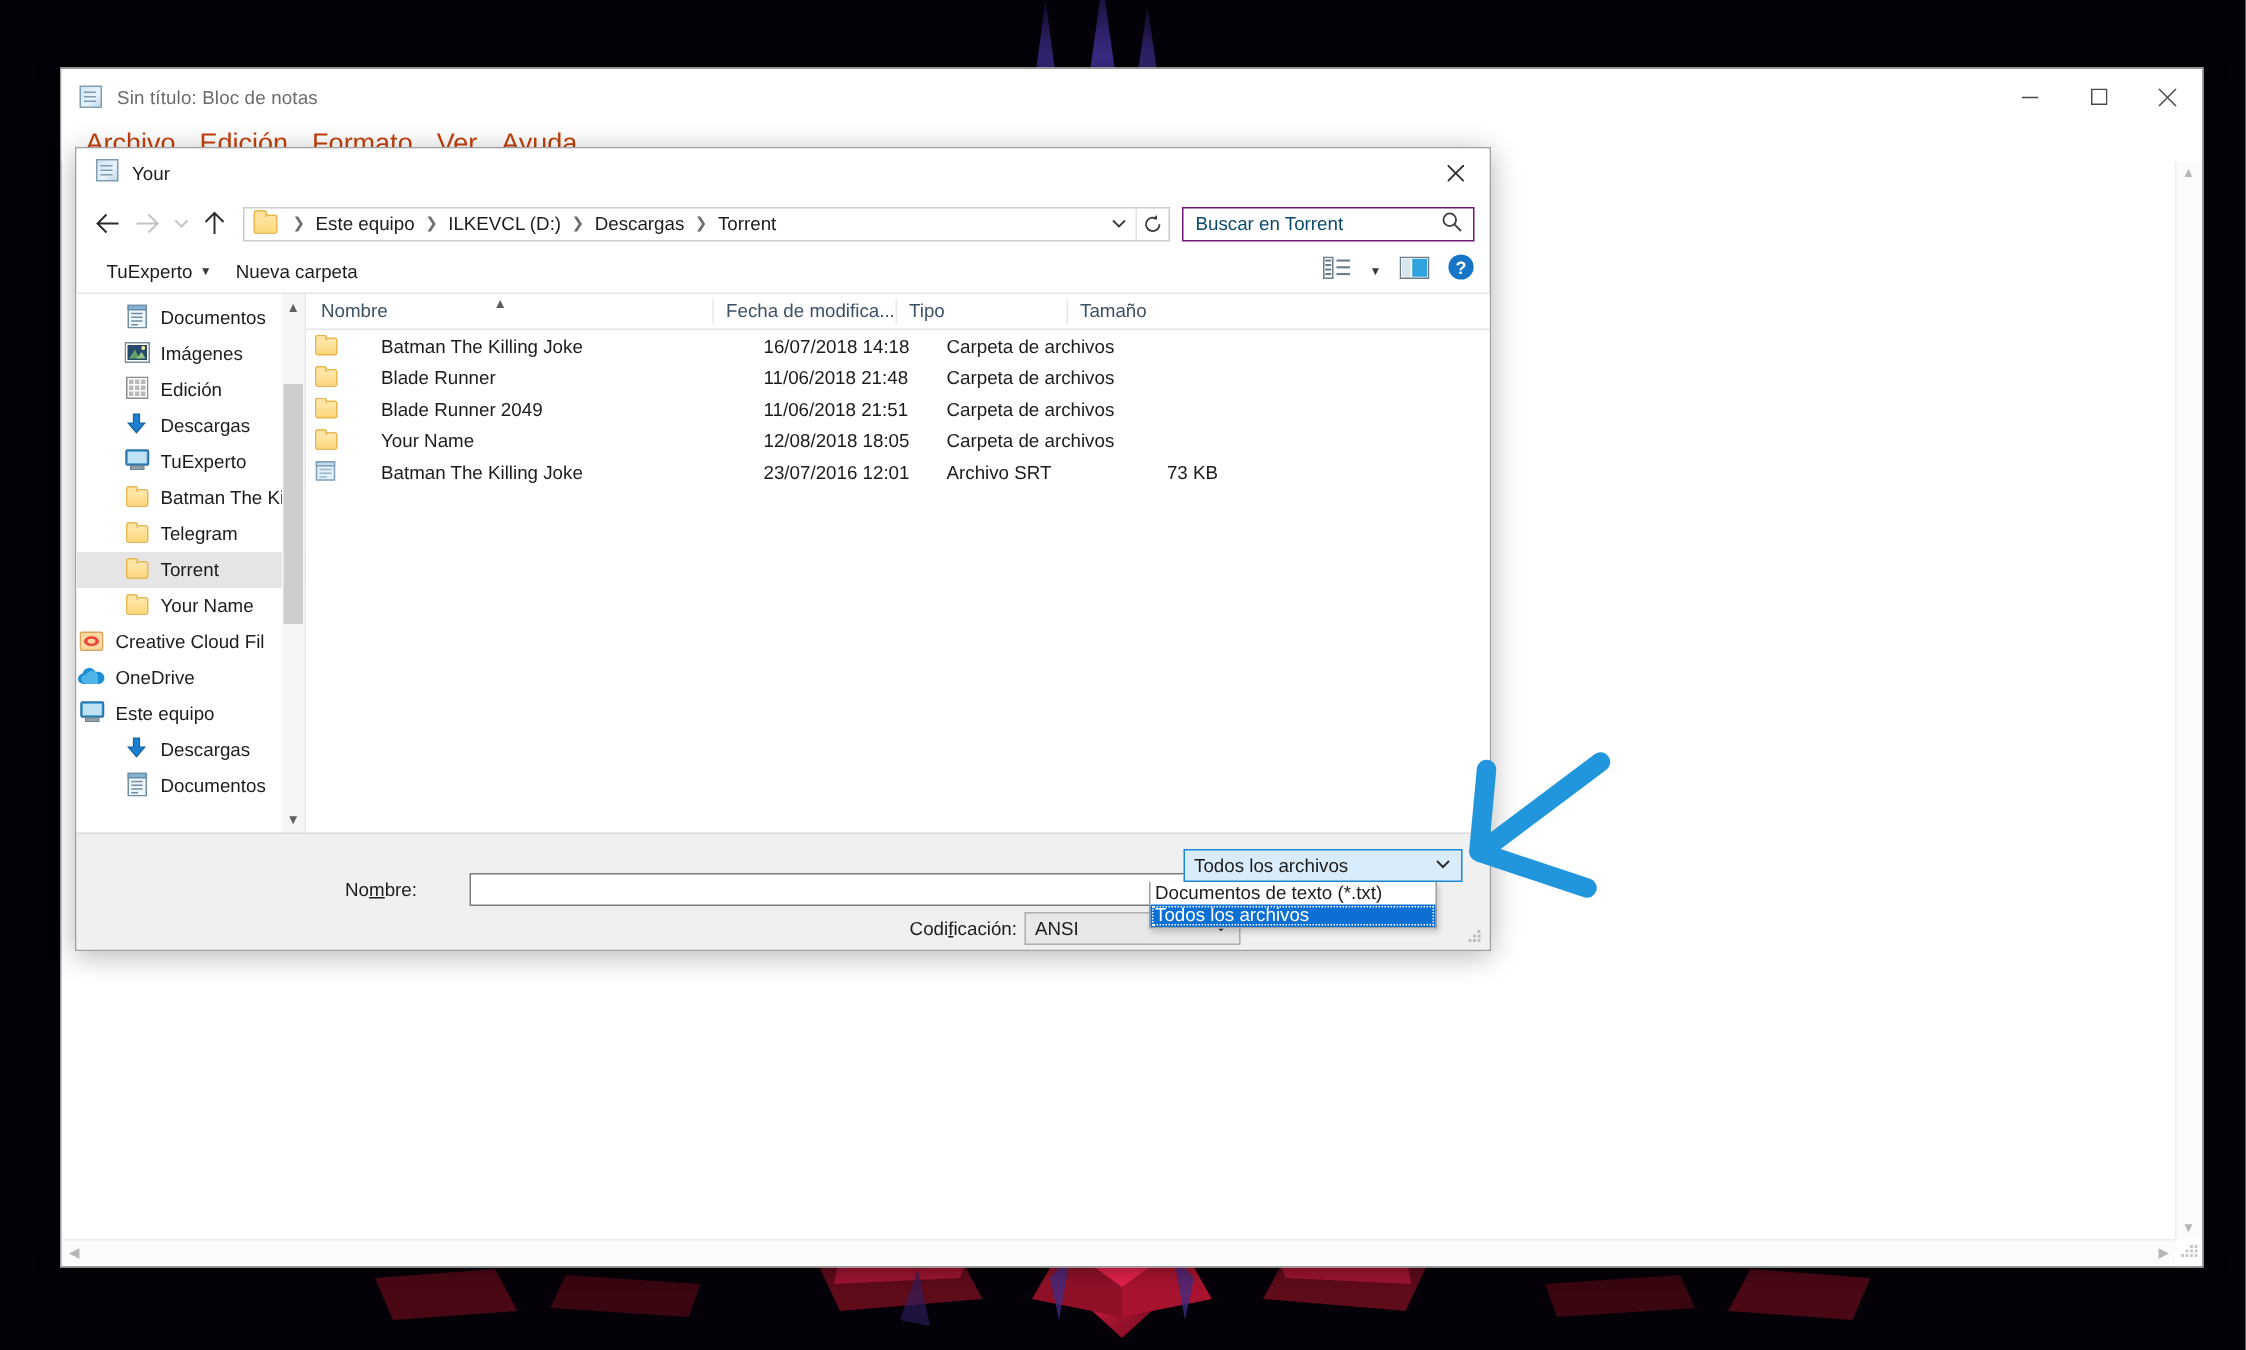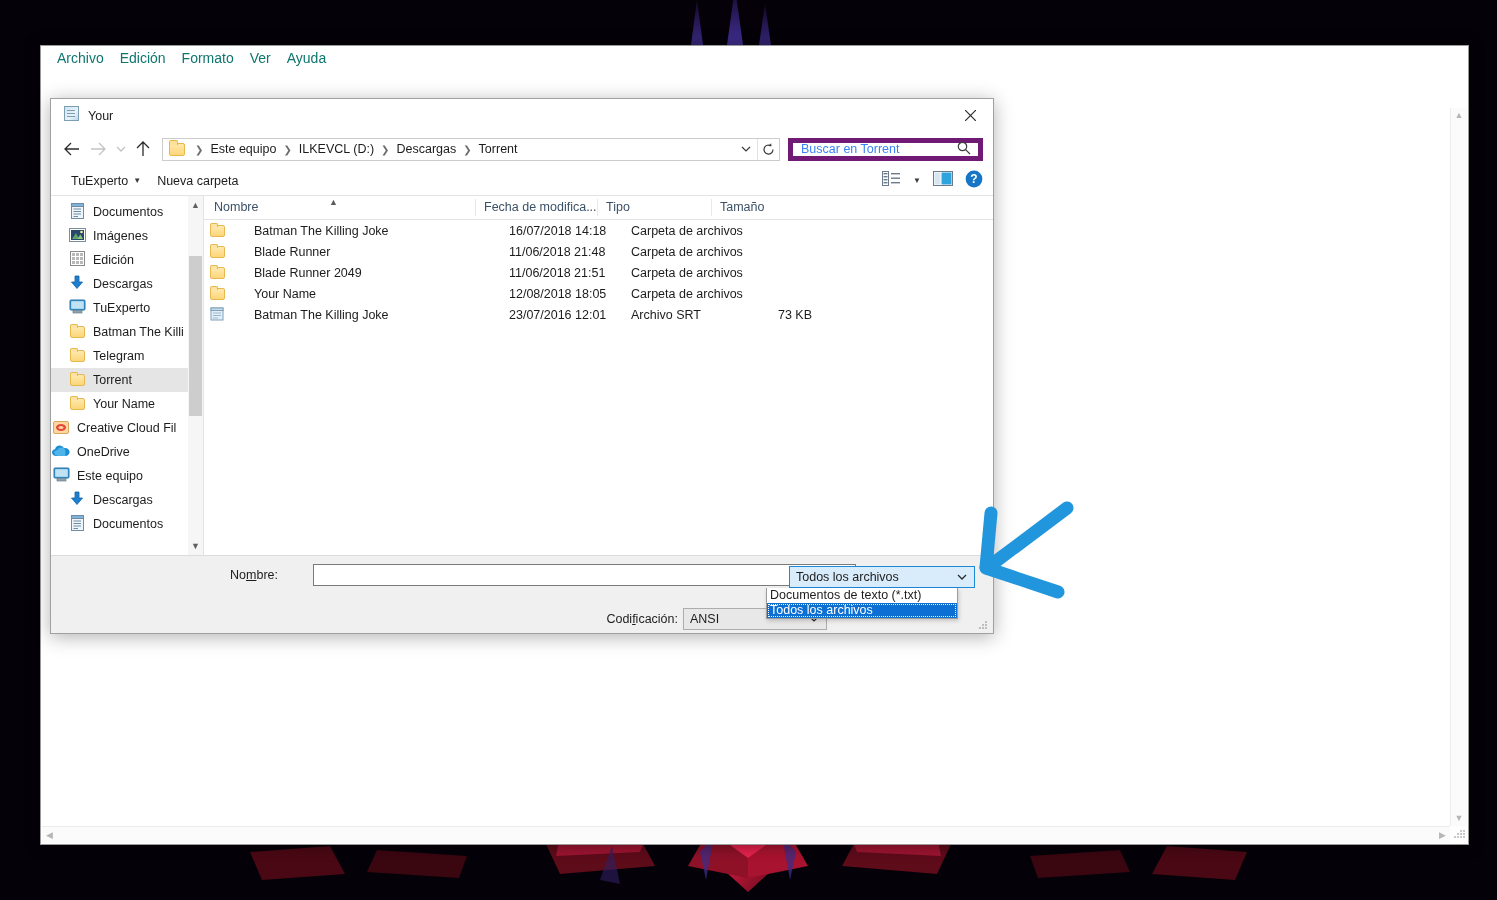--- a/index.html
+++ b/index.html
@@ -59,21 +59,21 @@
     display: flex; align-items: center; justify-content: center;
     color: #4a4a4a;
   }
   .win-btn svg { display: block; }
 
   #np-menubar {
     height: 24px;
     display: flex; align-items: center;
     padding-left: 8px;
     background: #ffffff;
-    font-size: 14px; color: #0f766e;
+    font-size: 18px; color: #c2410c;
   }
   #np-menubar .mi { padding: 2px 8px; }
 
   #np-body {
     position: absolute;
     left: 1px; top: 62px; right: 1px; bottom: 1px;
     background: #ffffff;
   }
   #np-vscroll {
     position: absolute; right: 0; top: 0; bottom: 17px;
@@ -150,23 +150,23 @@
   .crumb-sep { color: #6d6d6d; font-size: 10px; padding: 0 5px; }
   .crumb-tail { flex: 1; }
   #crumb-drop, #crumb-refresh {
     width: 22px; height: 21px; display: flex;
     align-items: center; justify-content: center;
     color: #3a3a3a; font-size: 11px;
   }
   #crumb-refresh { border-left: 1px solid #e2e2e2; }
   #searchbox {
     width: 195px; height: 23px; margin-left: 8px;
-    border: 5px solid #701a75; background: #fff;
+    border: 1px solid #701a75; background: #fff;
     display: flex; align-items: center;
-    font-size: 12.5px; color: #3b82f6;
+    font-size: 12.5px; color: #0c4a6e;
   }
   #searchbox .ph { padding-left: 8px; flex: 1; }
   #searchbox .mag { padding-right: 7px; color: #3d3d3d; }
 
   
   #toolbar {
     height: 30px; display: flex; align-items: center;
     padding: 0 10px 0 12px; background: #ffffff;
     border-bottom: 1px solid #e4e4e4;
   }
@@ -193,21 +193,21 @@
     font-size: 12.5px; color: #1c1c1c;
     padding-right: 4px;
   }
   .side-row.sel { background: #e5e5e5; }
   .side-row .s-ico {
     width: 20px; display: flex; align-items: center; justify-content: center;
     margin-right: 6px; flex: none;
   }
   .side-row .s-label { white-space: nowrap; overflow: hidden; }
   .side-row .pin { margin-left: auto; color: #8c9aa5; font-size: 11px; flex: none; }
-  .indent1 { padding-left: 16px; }
+  .indent1 { padding-left: 30px; }
 
   .fold { width: 15px; height: 12px;
     background: linear-gradient(#ffe9b0,#fcd679);
     border: 1px solid #e6b84e; border-radius: 0 2px 2px 2px; position: relative; }
   .fold:after { content:""; position:absolute; left:-1px; top:-3px; width:6px; height:3px;
     background:#fde3a4; border:1px solid #e6b84e; border-bottom:none; border-radius:2px 2px 0 0; }
 
   #side-scroll {
     position: absolute; right: 0; top: 0; bottom: 0; width: 15px;
     background: #f6f6f6;
@@ -247,21 +247,21 @@
   .f-date { width: 122px; }
   .f-type { width: 114px; }
   .f-size { width: 80px; text-align: right; padding-right: 13px; }
 
   
   #dlg-bottom {
     position: absolute; left: 0; right: 0; bottom: 0; height: 78px;
     background: #f0f0f0; border-top: 1px solid #dcdcdc;
   }
   .brow { display: flex; align-items: center; }
-  #row-name { position: absolute; left: 0; top: 8px; width: 100%; gap: 30px; }
+  #row-name { position: absolute; left: 0; top: 26px; width: 100%; gap: 30px; }
   #row-enc  { position: absolute; left: 0; top: 52px; width: 100%; }
   .blabel { font-size: 12.5px; color: #1c1c1c; text-align: right; }
   #name-label { width: 227px; }
   #name-input {
     width: 543px; height: 22px; margin-left: 5px;
     border: 1px solid #7a7a7a; background: #ffffff;
   }
   #filter-combo {
     position: absolute; left: 789px; top: 566px;
     width: 186px; height: 22px;
@@ -346,20 +346,42 @@
     <polygon points="467,856 377,850 367,872 459,878" fill="#3a0610"></polygon>
 
     <polygon points="700,852 714,836 706,880" fill="#3e2c86" opacity=".75"></polygon>
     <polygon points="796,852 782,836 790,880" fill="#3e2c86" opacity=".75"></polygon>
     <polygon points="600,880 612,846 620,884" fill="#2e1f63" opacity=".6"></polygon>
   </svg>
 </div>
 
 <div id="notepad">
 
+  <div id="np-titlebar">
+    <span class="np-icon"><span class="notepad-glyph"></span></span>
+    <span id="np-title-text">Sin título: Bloc de notas</span>
+    <div class="win-btns">
+      <div class="win-btn">
+        <svg width="11" height="11" viewBox="0 0 11 11">
+            <line x1="0" y1="6" x2="11" y2="6" stroke="currentColor" stroke-width="1"></line>
+          </svg>
+      </div>
+      <div class="win-btn">
+        <svg width="11" height="11" viewBox="0 0 11 11">
+            <rect x="0.5" y="0.5" width="10" height="10" fill="none" stroke="currentColor" stroke-width="1"></rect>
+          </svg>
+      </div>
+      <div class="win-btn">
+        <svg width="12" height="12" viewBox="0 0 12 12">
+            <line x1="0" y1="0" x2="12" y2="12" stroke="currentColor" stroke-width="1"></line>
+            <line x1="12" y1="0" x2="0" y2="12" stroke="currentColor" stroke-width="1"></line>
+          </svg>
+      </div>
+    </div>
+  </div>
 
   <div id="np-menubar">
     <span class="mi">Archivo</span>
     <span class="mi">Edición</span>
     <span class="mi">Formato</span>
     <span class="mi">Ver</span>
     <span class="mi">Ayuda</span>
   </div>
 
   <div id="np-body">

